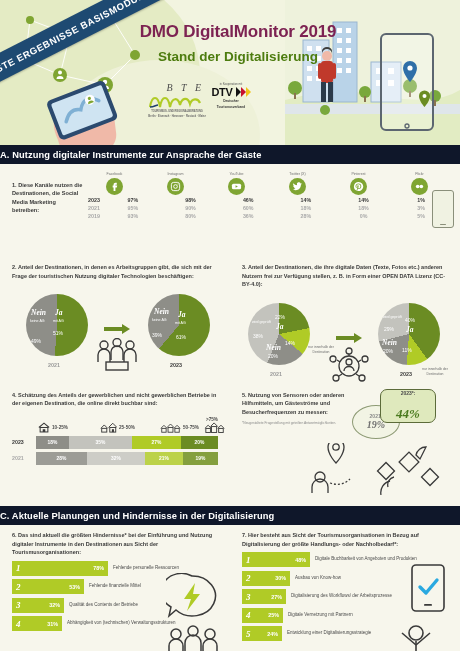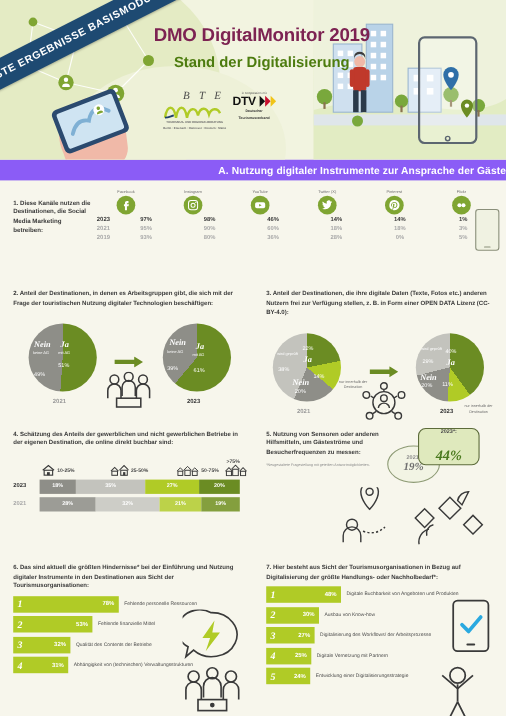--- a/index.html
+++ b/index.html
@@ -36,22 +36,22 @@
      letter-spacing:3px; text-align:right; padding-right:2px;}
   .bte-sub{ font-size:2.6px; color:#6a6a6a; text-align:center; line-height:1.5; margin-top:1px; font-weight:bold;}
   .dtv-logo{ width:50px; }
   .dtv-coop{ font-size:2.8px; color:#555; text-align:center; }
   .dtv-row{ display:flex; align-items:center; justify-content:center; gap:2px; }
   .dtv-text{ font-size:11px; font-weight:bold; color:#111; letter-spacing:-.3px;}
   .dtv-sub{ font-size:3.2px; color:#333; text-align:center; line-height:1.5; font-weight:bold; margin-top:1px;}
 
   
   .sec-bar{
-    width:460px; background:#8b5cf6; color:#fff;
-    font-size:9.3px; font-weight:bold; text-align:right;
+    width:460px; background:#0f172a; color:#fff;
+    font-size:9.3px; font-weight:bold; text-align:left;
     padding:4.5px 0 4.5px; letter-spacing:.1px;
   }
 
   
   .secA{ position:relative; padding:8px 10px 6px 12px; height:92px; }
   .q1-wrap{ display:flex; }
   .q1-text{ width:72px; font-size:5.6px; font-weight:bold; color:#3a3a3a; line-height:1.5; padding-top:9px;}
   .q1-table{ flex:1; }
   .q1-hdr{ display:flex; }
   .q1-hdr div{ flex:1; text-align:center; font-size:3.6px; color:#6f6f6f; }
@@ -541,20 +541,21 @@
             <circle cx="28" cy="4" r="3.2"></circle>
             <circle cx="12" cy="34" r="5"></circle>
             <path d="M4,50 v-6 a8,8 0 0 1 16,0 v6"></path>
             <path d="M22,40 q12,4 20,-4" stroke-dasharray="2,2"></path>
           </g>
         </svg>
       </div>
     </div>
   </div>
 
+  <div class="sec-bar">C. Aktuelle Planungen und Hindernisse in der Digitalisierung</div>
   <div class="secC">
 
     <div class="c-col">
       <div class="q-text">6. Das sind aktuell die größten Hindernisse* bei der Einführung und Nutzung digitaler Instrumente in den Destinationen aus Sicht der Tourismusorganisationen:</div>
       <div style="margin-top:4px;">
         <div class="rank-row">
           <div class="rank-bar" style="width:96px;">
             <span class="rank-num">1</span>
             <span class="rank-pct">78%</span>
           </div>

